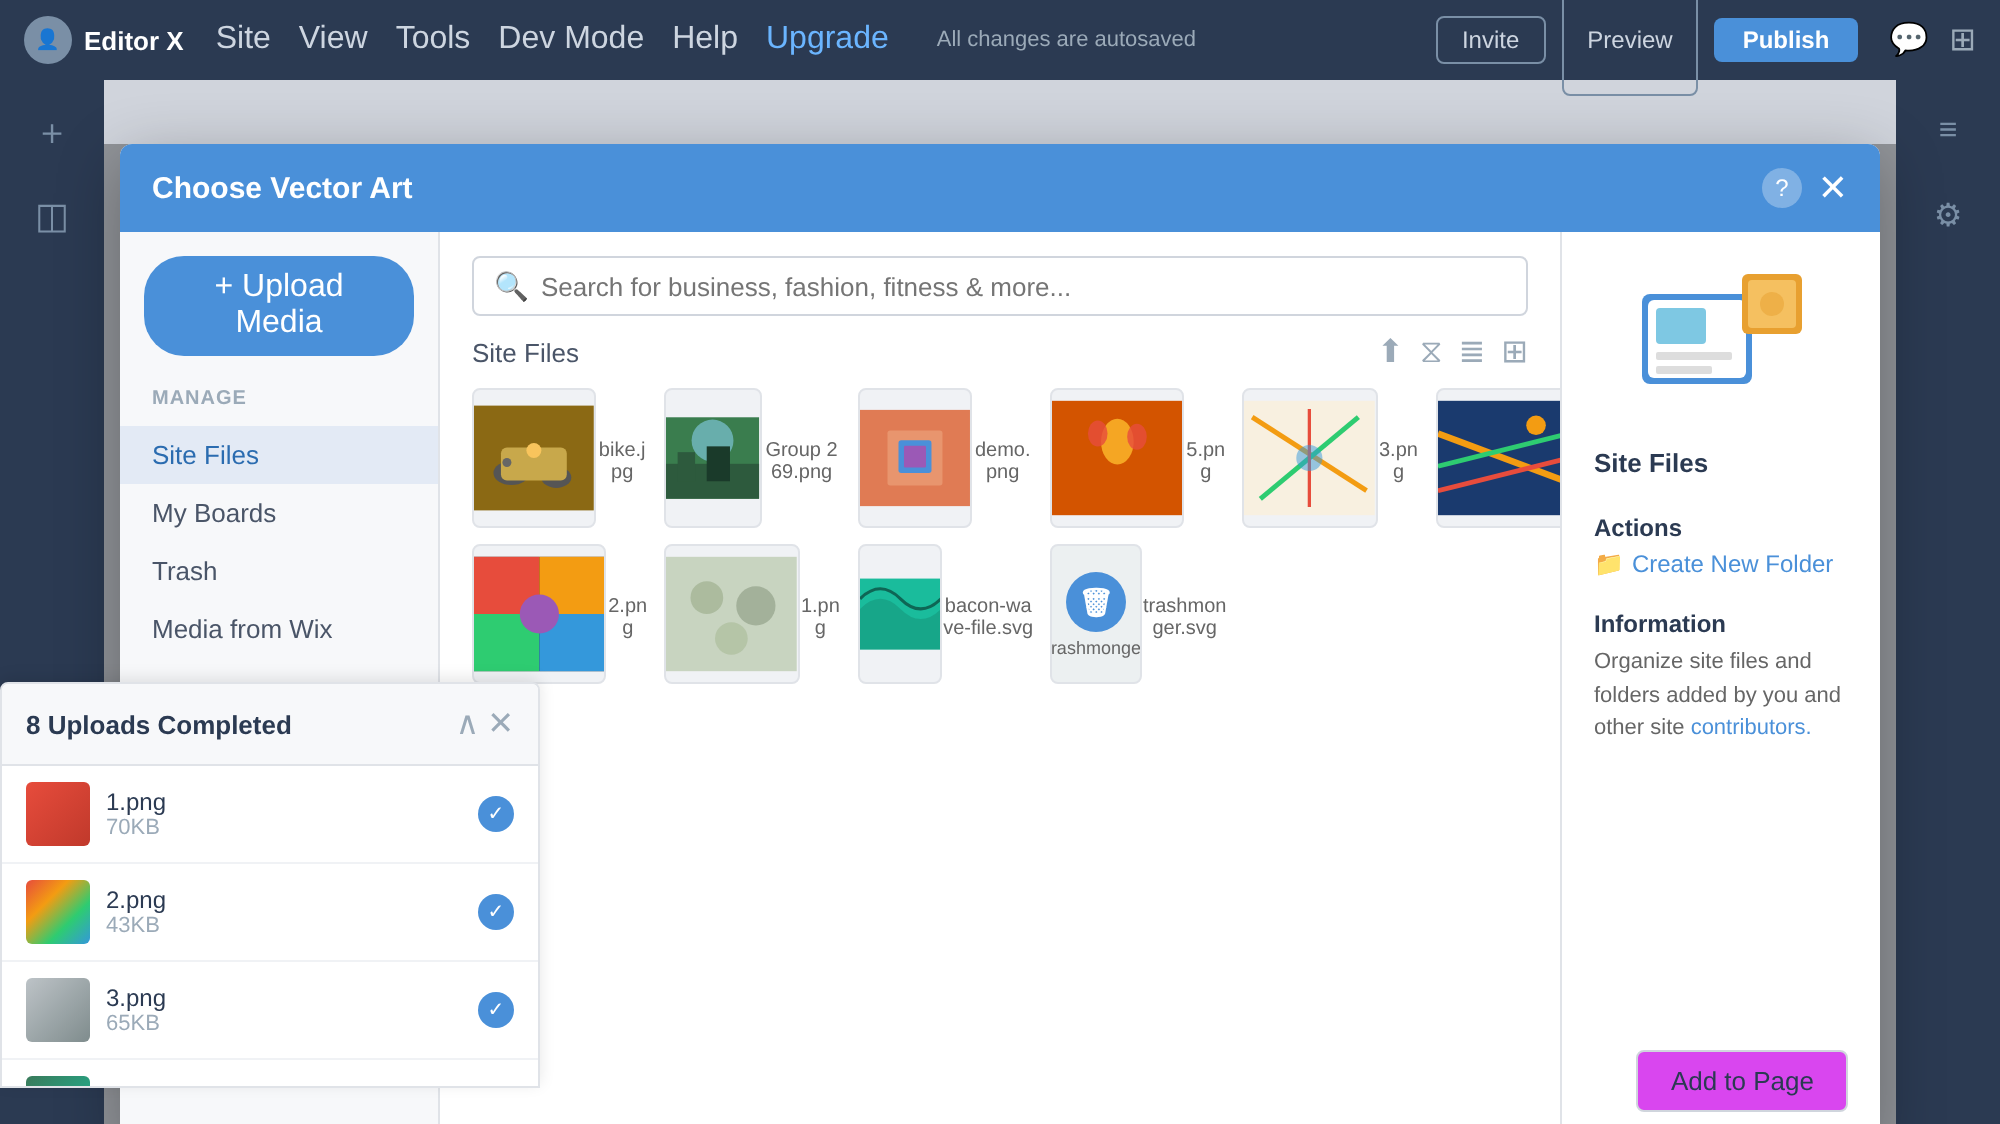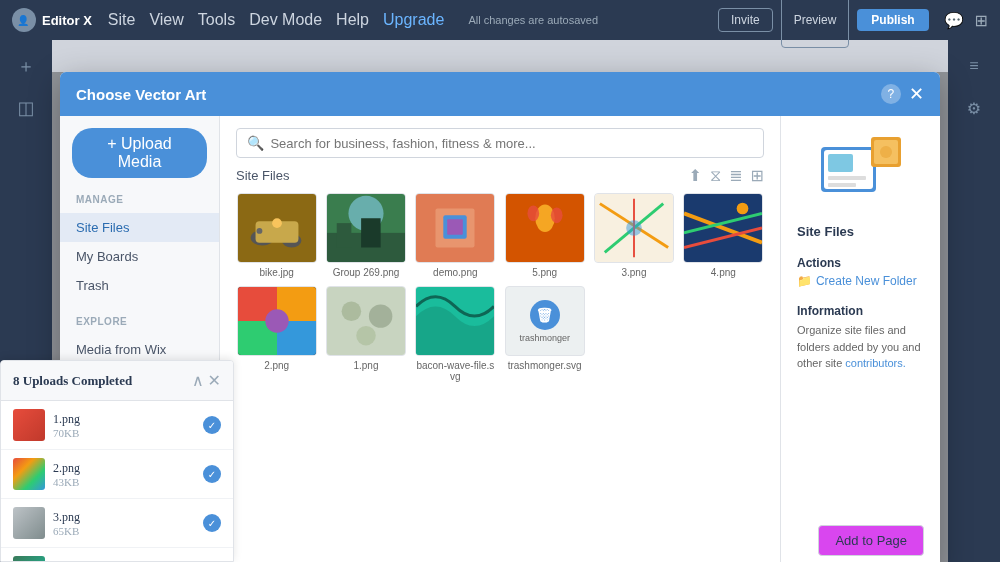--- a/index.html
+++ b/index.html
@@ -295,21 +295,21 @@
       flex: 1;
       overflow-y: auto;
       padding: 0 16px 16px 16px;
       display: grid;
       grid-template-columns: repeat(6, 1fr);
       gap: 8px;
       align-content: start;
     }
     .file-item {
       display: flex;
-      flex-direction: column;
+      flex-direction: row;
       align-items: center;
       cursor: pointer;
     }
     .file-thumb {
       width: 80px;
       height: 70px;
       border-radius: 4px;
       overflow: hidden;
       border: 1px solid #e0e3e8;
       background: #f0f2f5;
@@ -364,30 +364,29 @@
     .info-text {
       font-size: 11px;
       color: #666;
       line-height: 1.5;
     }
     .info-link { color: #4a90d9; cursor: pointer; }
 
     
     .upload-progress-panel {
       position: absolute;
-      bottom: 0;
+      bottom: 18px;
       left: 0;
-      width: 234px;
+      width: 270px;
       background: #fff;
       border: 1px solid #e0e3e8;
       border-radius: 4px 4px 0 0;
       box-shadow: 0 -2px 8px rgba(0,0,0,0.1);
       z-index: 30;
       overflow: hidden;
-      font-family: Liberation Serif, serif;
     }
     .upload-header {
       background: #f7f8fa;
       border-bottom: 1px solid #e0e3e8;
       padding: 10px 12px;
       display: flex;
       align-items: center;
     }
     .upload-title {
       font-size: 13px;
@@ -510,21 +509,20 @@
       </div>
 
       <div class="modal-body">
 
         <div class="modal-left">
           <button class="upload-btn">+ Upload Media</button>
           <div class="section-label">MANAGE</div>
           <div class="nav-item active">Site Files</div>
           <div class="nav-item">My Boards</div>
           <div class="nav-item">Trash</div>
-          <div class="section-label" style="margin-top:16px;">EXPLORE</div>
           <div class="nav-item">Media from Wix</div>
         </div>
 
         <div class="modal-center">
           <div class="search-bar">
             <div class="search-input-wrap">
               <span class="search-icon">🔍</span>
               <input class="search-input" type="text" placeholder="Search for business, fashion, fitness &amp; more..." style="">
             </div>
           </div>

